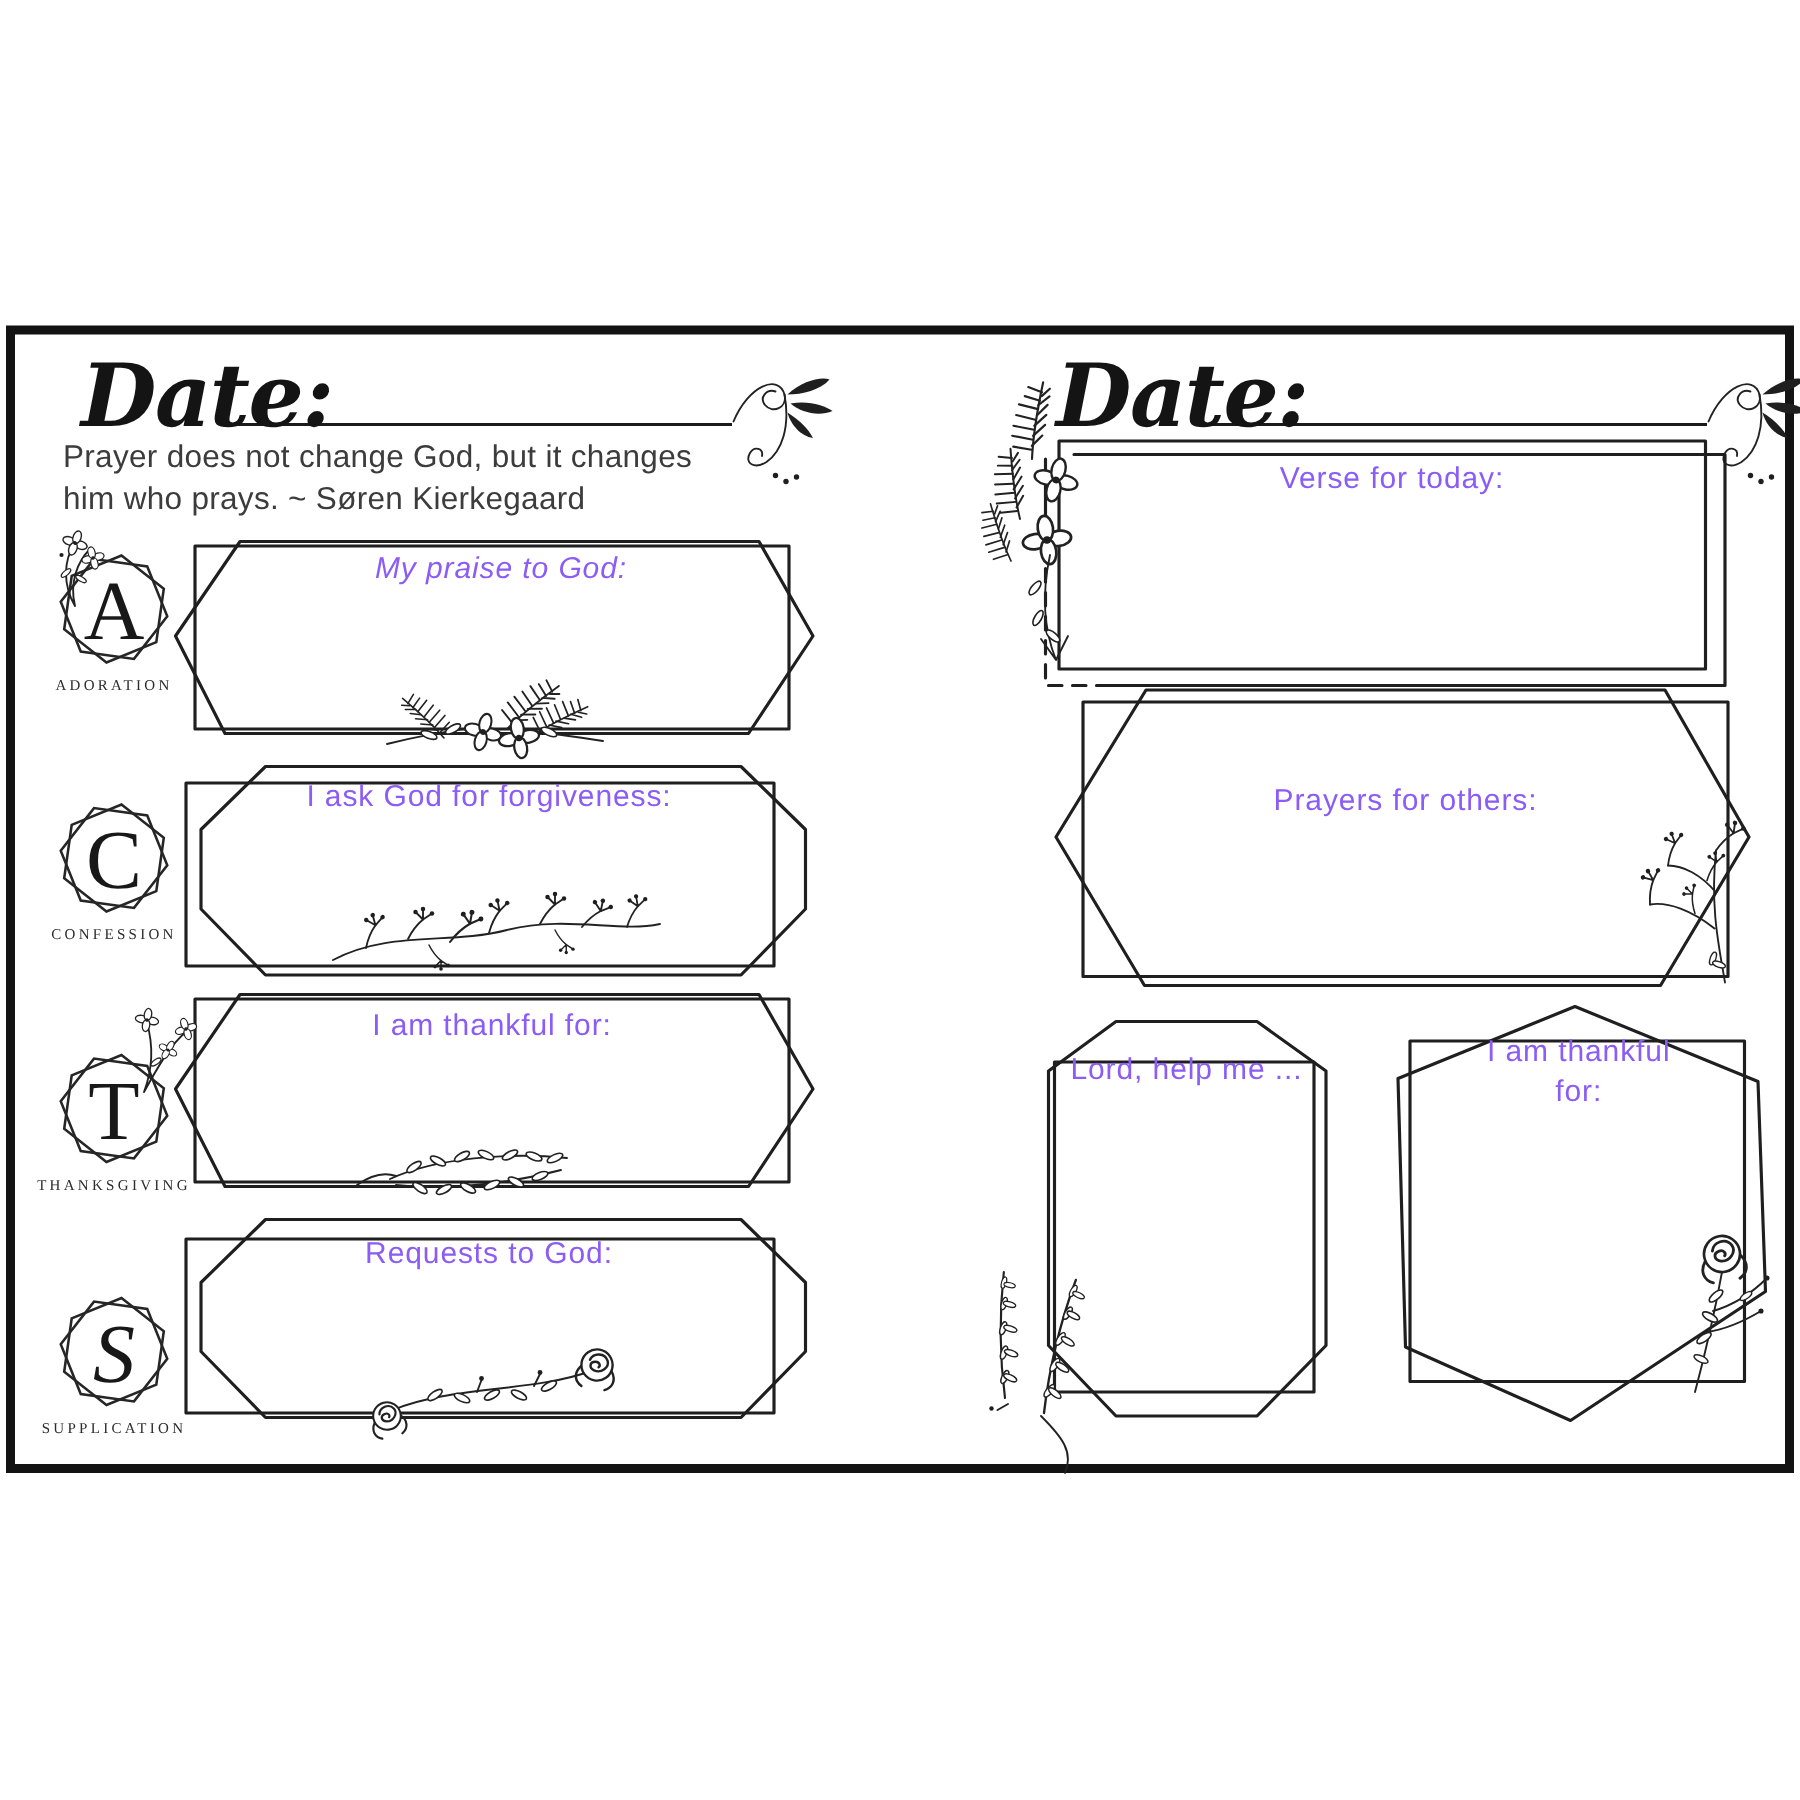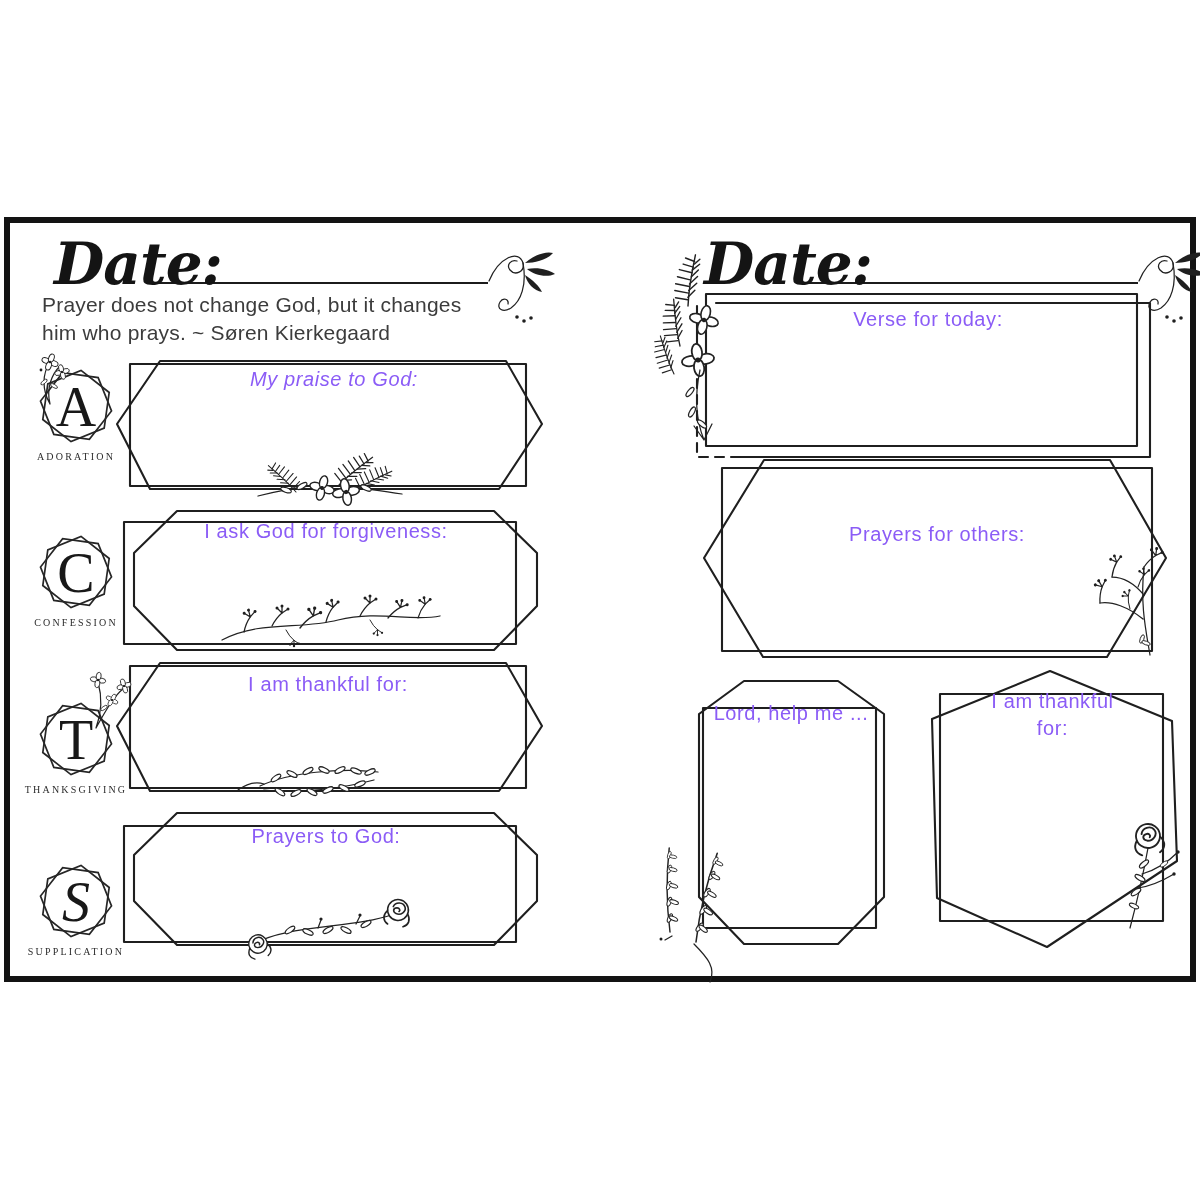--- a/index.html
+++ b/index.html
@@ -34,21 +34,21 @@
 
 <div class="sheet"></div>
 
 <div class="script" style="left:54px;top:230px;">Date:</div>
 <div class="dateline" style="left:152px;top:282px;width:336px;"></div>
 <div class="quote" style="left:42px;top:291px;width:428px;">Prayer does not change God, but it changes him who prays. ~ Søren Kierkegaard</div>
 
 <div class="prompt" style="left:138px;top:366px;width:392px;font-style:italic;">My praise to God:</div>
 <div class="prompt" style="left:134px;top:518px;width:384px;text-align:center;">I ask God for forgiveness:</div>
 <div class="prompt" style="left:130px;top:671px;width:396px;">I am thankful for:</div>
-<div class="prompt" style="left:134px;top:823px;width:384px;">Prayers to God:</div>
+<div class="prompt" style="left:134px;top:823px;width:384px;">Requests to God:</div>
 
 <div class="script" style="left:704px;top:230px;">Date:</div>
 <div class="dateline" style="left:802px;top:282px;width:336px;"></div>
 
 <div class="prompt" style="left:716px;top:306px;width:424px;">Verse for today:</div>
 <div class="prompt" style="left:737px;top:474px;width:400px;margin-top:47px;">Prayers for others:</div>
 <div class="prompt" style="left:701px;top:700px;width:180px;">Lord, help me ...</div>
 <div class="prompt" style="left:985px;top:688px;width:135px;">I am thankful for:</div>
 
 <svg class="overlay" width="1200" height="1200" viewBox="0 0 1200 1200">

